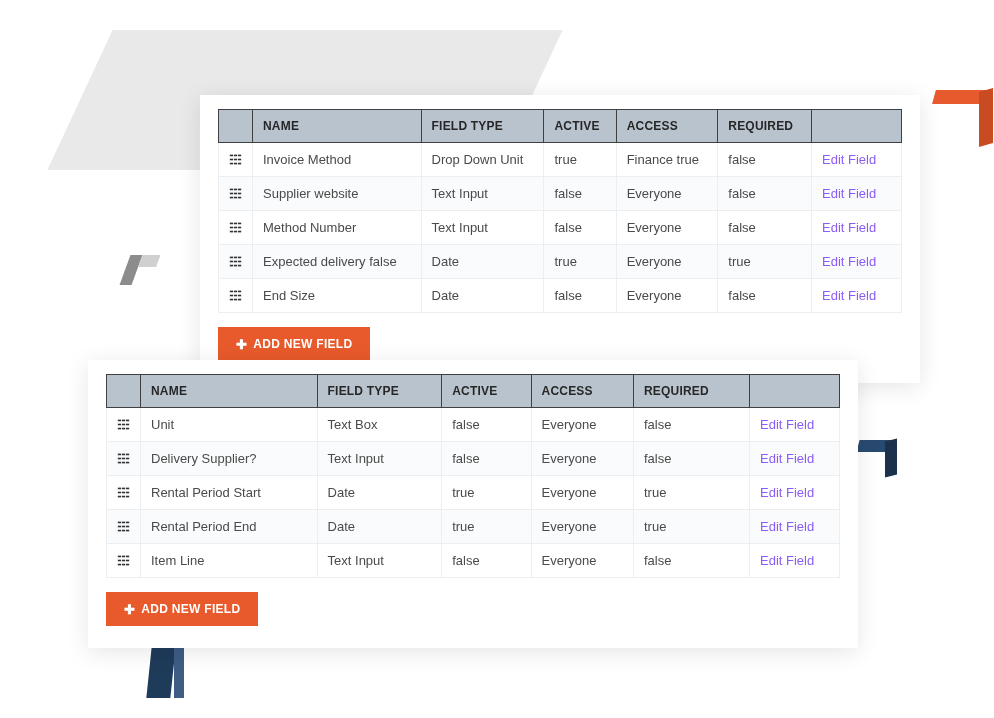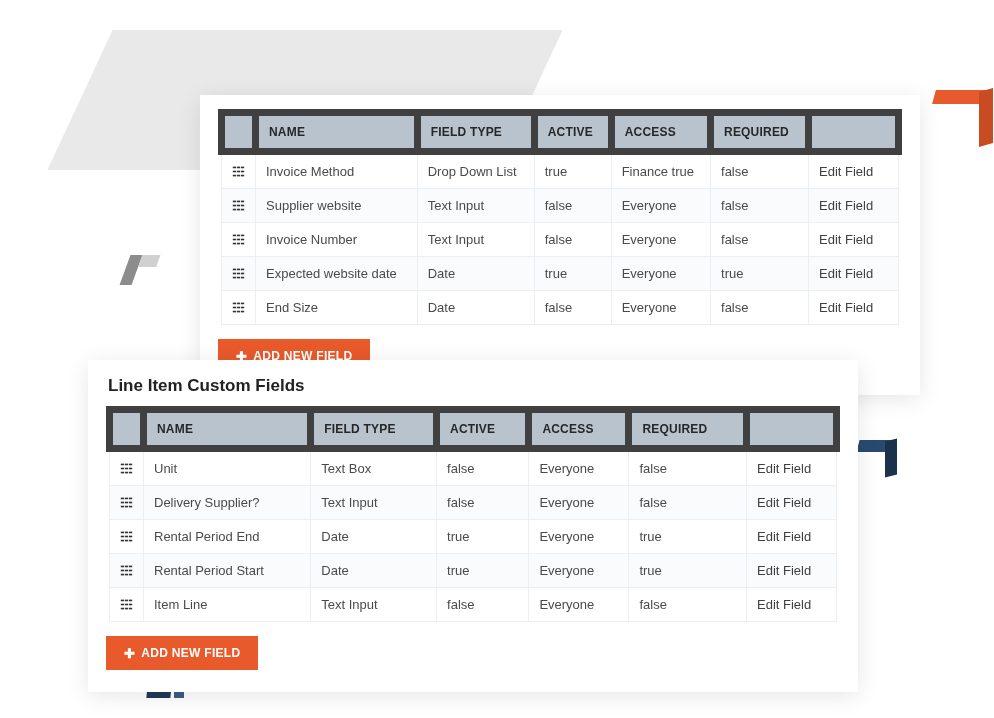--- a/index.html
+++ b/index.html
@@ -99,39 +99,39 @@
     border-collapse: collapse;
     font-size: 13px;
   }
   thead th {
     background: #b9c3ce;
     color: #272727;
     font-weight: 700;
     text-align: left;
     padding: 9px 10px;
     font-size: 12px;
-    border: 7px solid #404040;
+    border: 1px solid #404040;
     letter-spacing: .2px;
   }
   thead th.first { width: 34px; }
   tbody td {
     border: 1px solid #eceff2;
     padding: 9px 10px;
     color: #4a4a4a;
   }
   tbody tr:nth-child(even) td { background:#fafbfc; }
   .drag-cell {
     width: 34px;
     text-align: center;
     color: #555;
     cursor: grab;
     font-size: 13px;
   }
   .edit-link {
-    color: #404040;
+    color: #8b5cf6;
     text-align: left;
     cursor: pointer;
     width: 90px;
   }
 
   .add-btn {
     display: inline-flex;
     align-items: center;
     gap: 6px;
     margin-top: 14px;
@@ -187,21 +187,21 @@
       <rect x="1" y="7" width="4" height="2"></rect>
                 <rect x="6" y="7" width="4" height="2"></rect>
                 <rect x="11" y="7" width="4" height="2"></rect>
       <rect x="1" y="12" width="4" height="2"></rect>
                 <rect x="6" y="12" width="4" height="2"></rect>
                 <rect x="11" y="12" width="4" height="2"></rect>
     </svg>
   </span>
 </td>
           <td>Invoice Method</td>
-          <td>Drop Down List</td>
+          <td>Drop Down Unit</td>
           <td>true</td>
           <td>Finance true</td>
           <td>false</td>
           <td class="edit-link">Edit Field</td>
         </tr>
         <tr>
           <td class="drag-cell">
   <span class="drag-icon">
     <svg viewBox="0 0 16 16" fill="#333">
       <rect x="1" y="2" width="4" height="2"></rect>
@@ -232,21 +232,21 @@
                 <rect x="11" y="2" width="4" height="2"></rect>
       <rect x="1" y="7" width="4" height="2"></rect>
                 <rect x="6" y="7" width="4" height="2"></rect>
                 <rect x="11" y="7" width="4" height="2"></rect>
       <rect x="1" y="12" width="4" height="2"></rect>
                 <rect x="6" y="12" width="4" height="2"></rect>
                 <rect x="11" y="12" width="4" height="2"></rect>
     </svg>
   </span>
 </td>
-          <td>Invoice Number</td>
+          <td>Method Number</td>
           <td>Text Input</td>
           <td>false</td>
           <td>Everyone</td>
           <td>false</td>
           <td class="edit-link">Edit Field</td>
         </tr>
         <tr>
           <td class="drag-cell">
   <span class="drag-icon">
     <svg viewBox="0 0 16 16" fill="#333">
@@ -255,21 +255,21 @@
                 <rect x="11" y="2" width="4" height="2"></rect>
       <rect x="1" y="7" width="4" height="2"></rect>
                 <rect x="6" y="7" width="4" height="2"></rect>
                 <rect x="11" y="7" width="4" height="2"></rect>
       <rect x="1" y="12" width="4" height="2"></rect>
                 <rect x="6" y="12" width="4" height="2"></rect>
                 <rect x="11" y="12" width="4" height="2"></rect>
     </svg>
   </span>
 </td>
-          <td>Expected website date</td>
+          <td>Expected delivery false</td>
           <td>Date</td>
           <td>true</td>
           <td>Everyone</td>
           <td>true</td>
           <td class="edit-link">Edit Field</td>
         </tr>
         <tr>
           <td class="drag-cell">
   <span class="drag-icon">
     <svg viewBox="0 0 16 16" fill="#333">
@@ -294,21 +294,20 @@
         </tr>
       </tbody>
   </table>
   <button class="add-btn">
     <span class="plus">✚</span>
     <span>ADD NEW FIELD</span>
   </button>
 </div>
 
 <div class="panel panel-bottom">
-  <div class="panel-title">Line Item Custom Fields</div>
   <table>
     <thead>
       <tr>
         <th class="first"></th>
         <th>NAME</th>
         <th>FIELD TYPE</th>
         <th>ACTIVE</th>
         <th>ACCESS</th>
         <th>REQUIRED</th>
         <th></th>
@@ -370,44 +369,44 @@
                 <rect x="11" y="2" width="4" height="2"></rect>
       <rect x="1" y="7" width="4" height="2"></rect>
                 <rect x="6" y="7" width="4" height="2"></rect>
                 <rect x="11" y="7" width="4" height="2"></rect>
       <rect x="1" y="12" width="4" height="2"></rect>
                 <rect x="6" y="12" width="4" height="2"></rect>
                 <rect x="11" y="12" width="4" height="2"></rect>
     </svg>
   </span>
 </td>
+          <td>Rental Period Start</td>
+          <td>Date</td>
+          <td>true</td>
+          <td>Everyone</td>
+          <td>true</td>
+          <td class="edit-link">Edit Field</td>
+        </tr>
+        <tr>
+          <td class="drag-cell">
+  <span class="drag-icon">
+    <svg viewBox="0 0 16 16" fill="#333">
+      <rect x="1" y="2" width="4" height="2"></rect>
+                <rect x="6" y="2" width="4" height="2"></rect>
+                <rect x="11" y="2" width="4" height="2"></rect>
+      <rect x="1" y="7" width="4" height="2"></rect>
+                <rect x="6" y="7" width="4" height="2"></rect>
+                <rect x="11" y="7" width="4" height="2"></rect>
+      <rect x="1" y="12" width="4" height="2"></rect>
+                <rect x="6" y="12" width="4" height="2"></rect>
+                <rect x="11" y="12" width="4" height="2"></rect>
+    </svg>
+  </span>
+</td>
           <td>Rental Period End</td>
-          <td>Date</td>
-          <td>true</td>
-          <td>Everyone</td>
-          <td>true</td>
-          <td class="edit-link">Edit Field</td>
-        </tr>
-        <tr>
-          <td class="drag-cell">
-  <span class="drag-icon">
-    <svg viewBox="0 0 16 16" fill="#333">
-      <rect x="1" y="2" width="4" height="2"></rect>
-                <rect x="6" y="2" width="4" height="2"></rect>
-                <rect x="11" y="2" width="4" height="2"></rect>
-      <rect x="1" y="7" width="4" height="2"></rect>
-                <rect x="6" y="7" width="4" height="2"></rect>
-                <rect x="11" y="7" width="4" height="2"></rect>
-      <rect x="1" y="12" width="4" height="2"></rect>
-                <rect x="6" y="12" width="4" height="2"></rect>
-                <rect x="11" y="12" width="4" height="2"></rect>
-    </svg>
-  </span>
-</td>
-          <td>Rental Period Start</td>
           <td>Date</td>
           <td>true</td>
           <td>Everyone</td>
           <td>true</td>
           <td class="edit-link">Edit Field</td>
         </tr>
         <tr>
           <td class="drag-cell">
   <span class="drag-icon">
     <svg viewBox="0 0 16 16" fill="#333">

